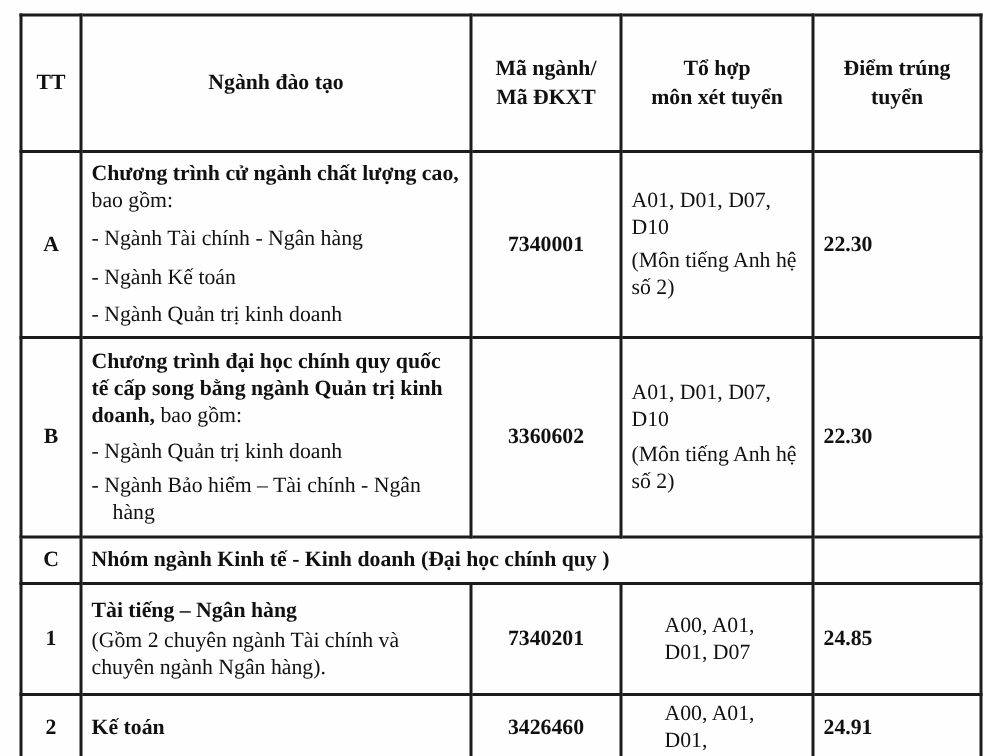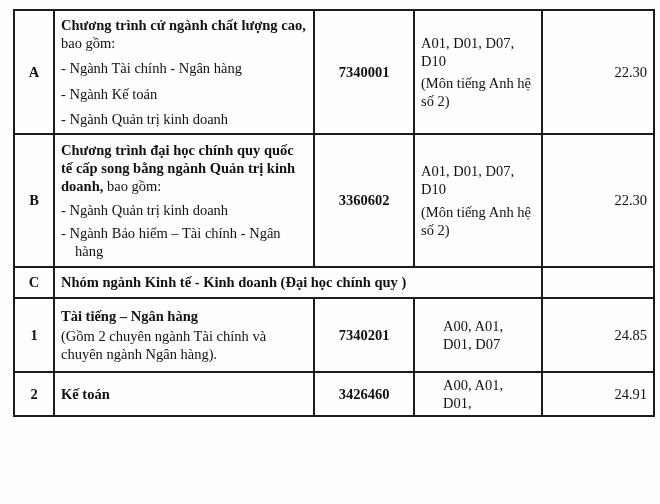--- a/index.html
+++ b/index.html
@@ -56,22 +56,22 @@
   }
   td.combo-cell {
     text-align: left;
     font-weight: normal;
   }
   td.combo-cell.left {
     text-align: left;
     padding-left: 28px;
   }
   td.score-cell {
-    text-align: right;
-    font-weight: normal;
+    text-align: left;
+    font-weight: bold;
   }
   .prog-title { font-weight: bold; }
   .prog-regular { font-weight: normal; }
   .prog-item {
     margin-top: 7px;
     padding-left: 14px;
     text-indent: -14px;
     font-weight: normal;
   }
   .row-b .prog-item { margin-top: 5px; }
@@ -91,20 +91,40 @@
   <table class="score-table">
     <colgroup>
       <col style="width:40px">
       <col style="width:260px">
       <col style="width:100px">
       <col style="width:128px">
       <col style="width:112px">
     </colgroup>
 
     <tbody>
+        <tr style="height:91px">
+      <th class="col-head">
+        <span>TT</span>
+      </th>
+      <th class="col-head">
+        <span>Ngành đào tạo</span>
+      </th>
+      <th class="col-head">
+        <div>Mã ngành/</div>
+        <div>Mã ĐKXT</div>
+      </th>
+      <th class="col-head">
+        <div>Tổ hợp</div>
+        <div>môn xét tuyển</div>
+      </th>
+      <th class="col-head">
+        <div>Điểm trúng</div>
+        <div>tuyển</div>
+      </th>
+    </tr>
 
     <tr style="height:124px" class="row-a">
       <td class="tt-cell">A</td>
       <td class="name-cell">
         <div>
           <span class="prog-title">Chương trình cử ngành chất lượng cao,</span>
           <span class="prog-regular">bao gồm:</span>
         </div>
         <div class="prog-item">- Ngành Tài chính - Ngân hàng</div>
         <div class="prog-item">- Ngành Kế toán</div>

